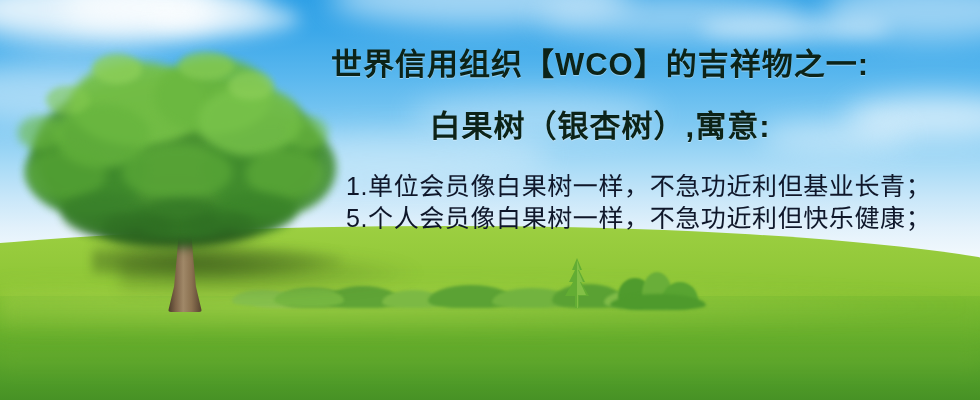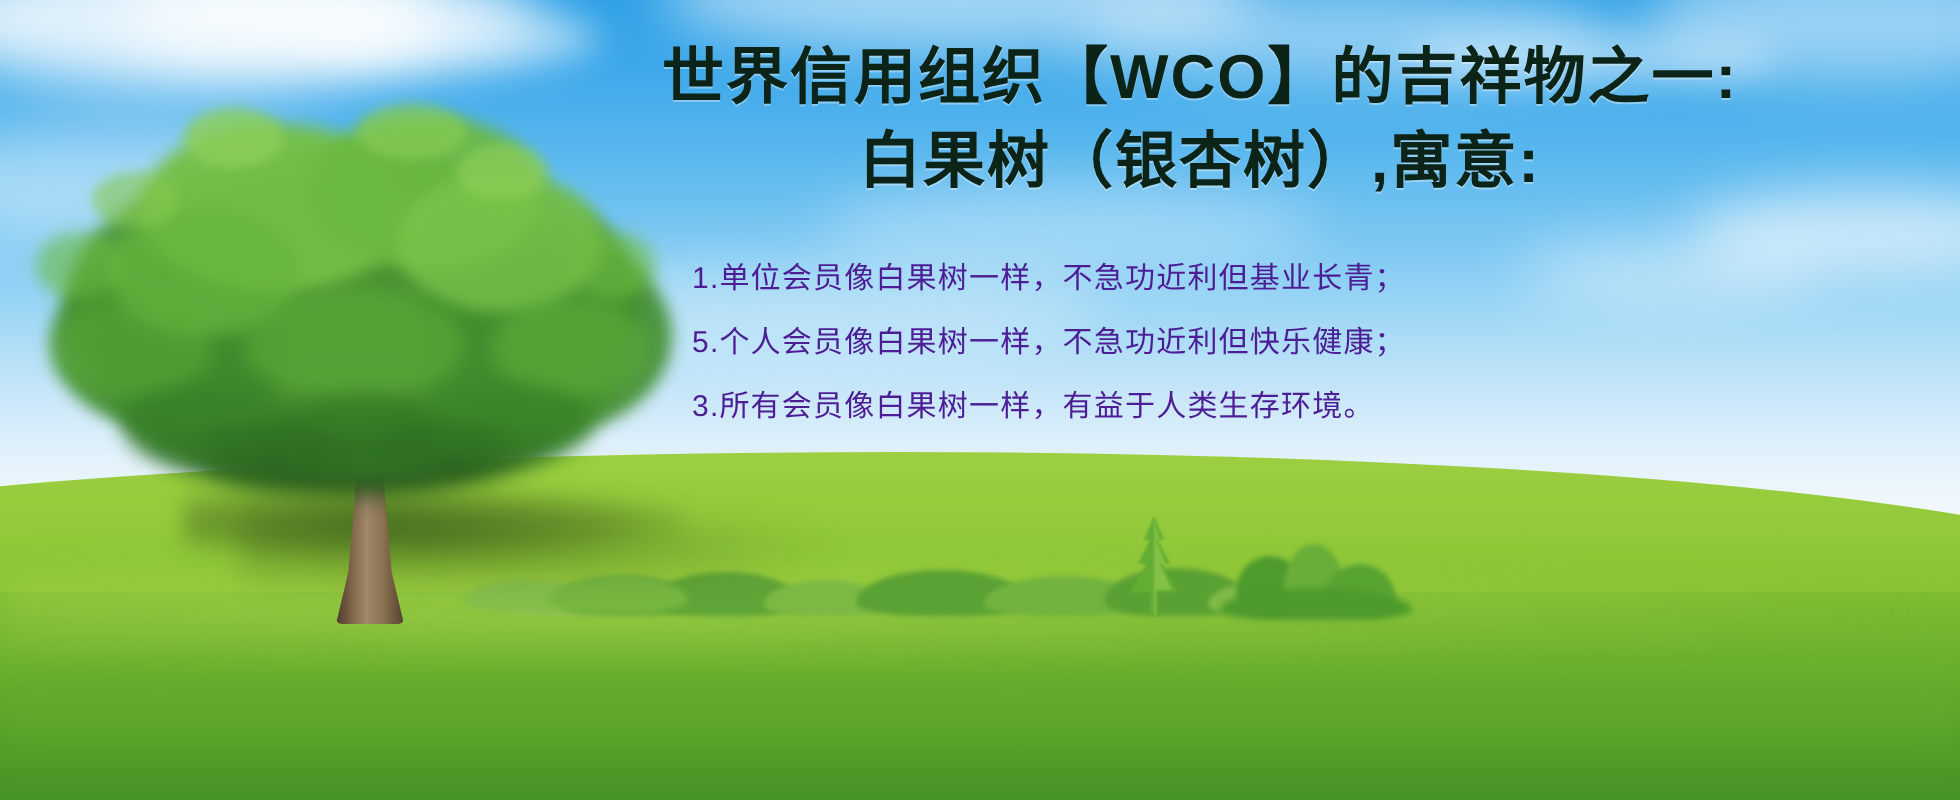--- a/index.html
+++ b/index.html
@@ -79,41 +79,41 @@
     filter:blur(5px);
   }
   .cast-shadow{
     position:absolute;left:120px;top:250px;width:300px;height:46px;
     background:radial-gradient(ellipse at 30% 50%,rgba(38,64,20,.40),rgba(45,75,22,0) 72%);
     filter:blur(7px);
   }
 
   
   .text-block{
-    position:absolute;left:300px;top:18px;width:600px;
+    position:absolute;left:300px;top:44px;width:600px;
     text-align:center;
   }
   .title-line{
     color:#0c2318;
     font-weight:bold;
     font-size:31px;
     line-height:42px;
     letter-spacing:1px;
     white-space:nowrap;
     text-shadow:0 1px 0 rgba(255,255,255,.35);
   }
-  .title-line.l2{margin-top:0;}
+  .title-line.l2{margin-top:20px;}
   .body-list{
     margin-top:22px;
     text-align:left;
     padding-left:46px;
   }
   .body-line{
-    color:#4c1d95;
-    font-size:15px;
+    color:#0f172a;
+    font-size:25px;
     line-height:32px;
     letter-spacing:.6px;
     white-space:nowrap;
   }
 </style>
 </head>
 <body>
 
 <div class="banner">
 
@@ -204,17 +204,16 @@
     <div class="canopy-blob" style="left:84px;top:162px;width:70px;height:28px;background:#2e6e22;opacity:.7;filter:blur(5px);"></div>
     <div class="canopy-blob" style="left:170px;top:160px;width:66px;height:26px;background:#2f7023;opacity:.66;filter:blur(5px);"></div>
   </div>
 
   <div class="text-block">
     <div class="title-line">世界信用组织【WCO】的吉祥物之一:</div>
     <div class="title-line l2">白果树（银杏树）,寓意:</div>
     <div class="body-list">
       <div class="body-line">1.单位会员像白果树一样，不急功近利但基业长青；</div>
       <div class="body-line">5.个人会员像白果树一样，不急功近利但快乐健康；</div>
-      <div class="body-line">3.所有会员像白果树一样，有益于人类生存环境。</div>
     </div>
   </div>
 
 </div>
 
 </body></html>

